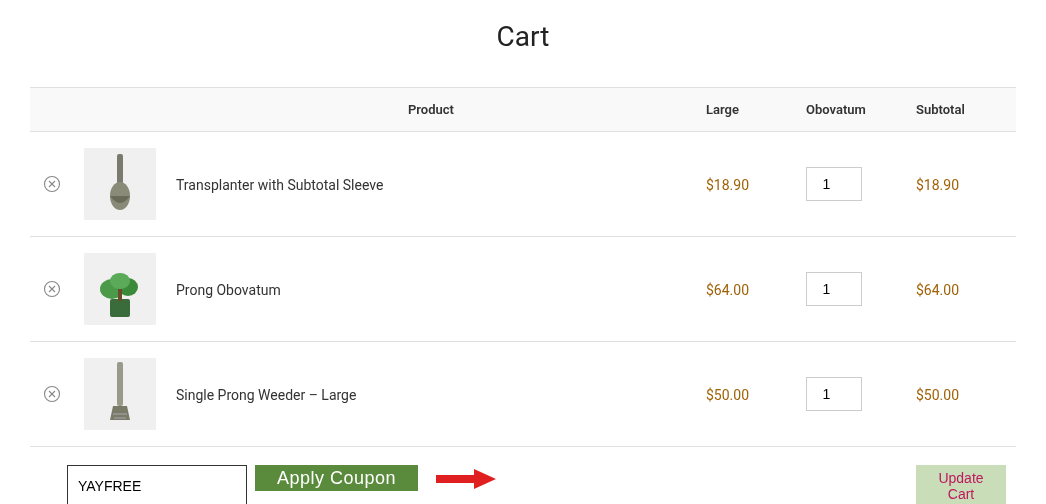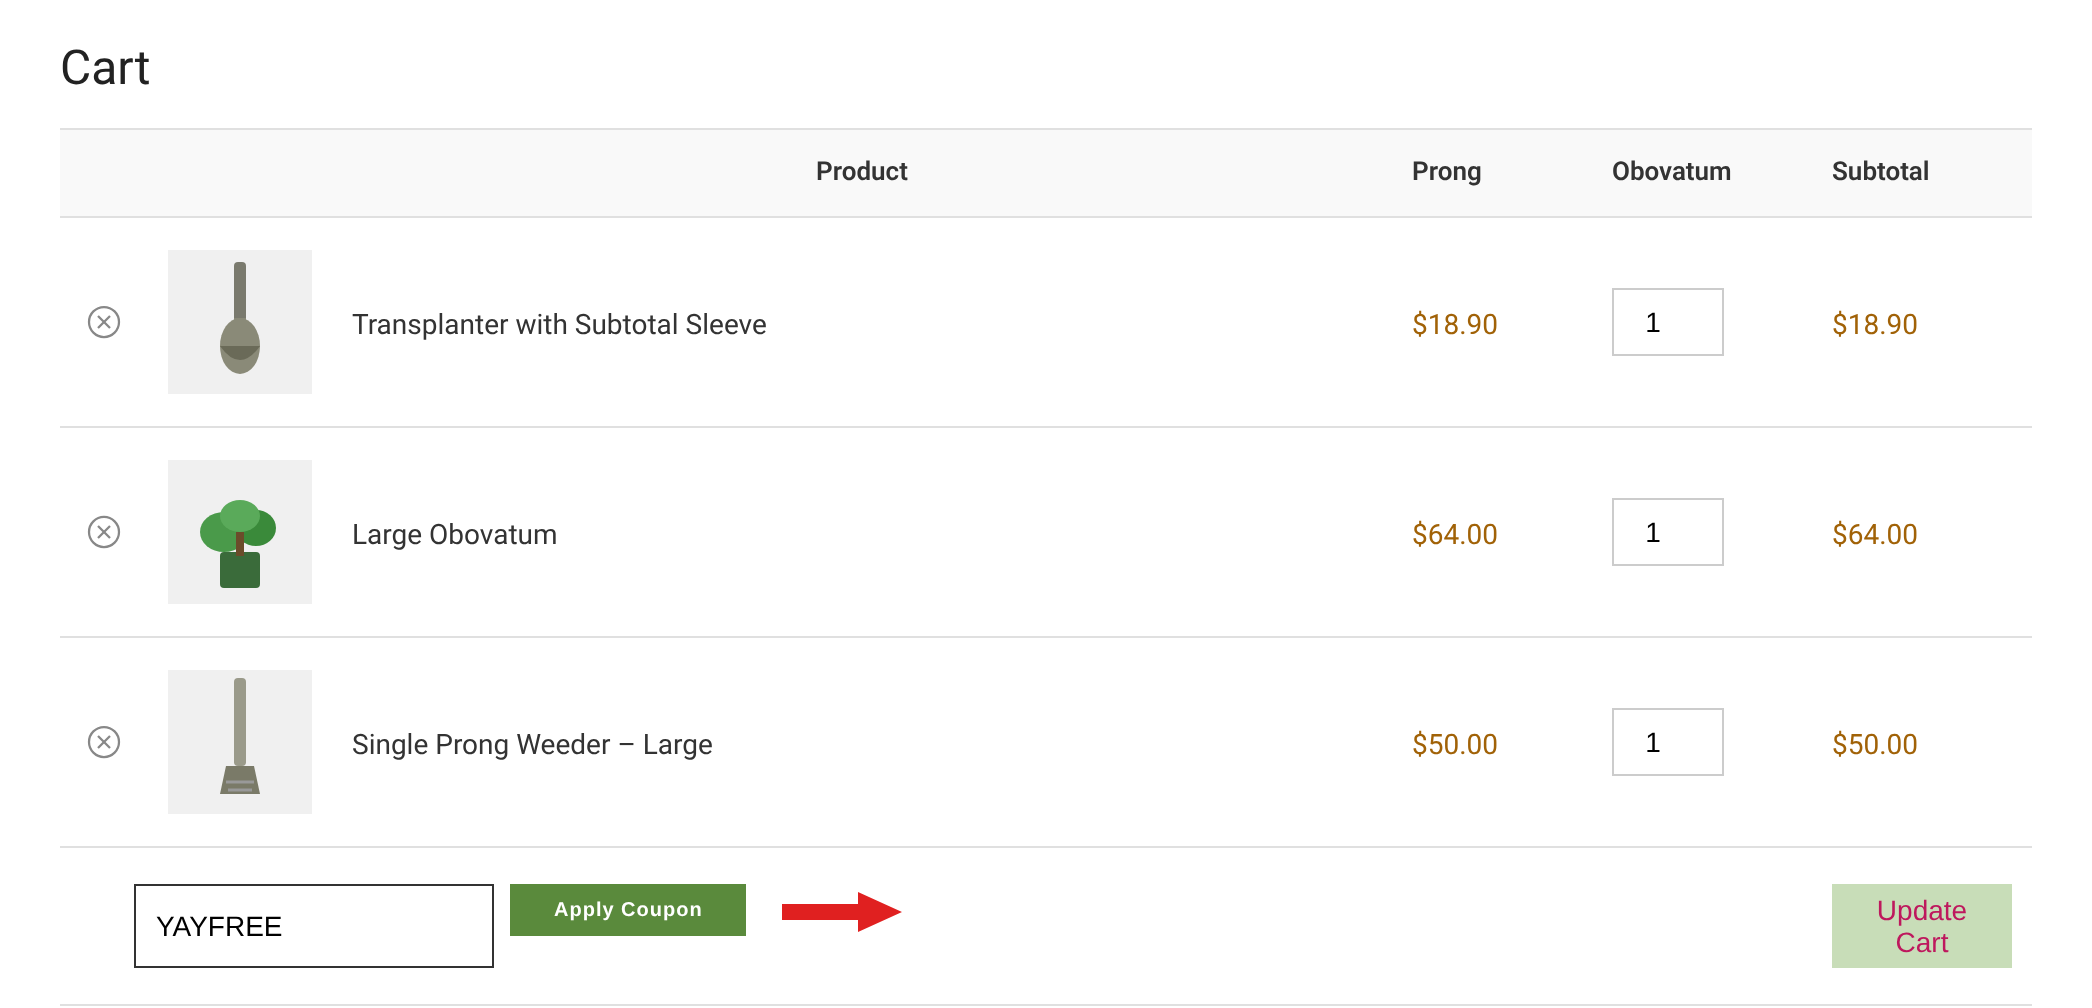--- a/index.html
+++ b/index.html
@@ -4,24 +4,25 @@
   <style>
     * { box-sizing: border-box; margin: 0; padding: 0; }
     body {
       font-family: -apple-system, BlinkMacSystemFont, "Segoe UI", Roboto, sans-serif;
       background: #fff;
       color: #333;
       padding: 20px 30px;
     }
 
     .page-title {
-      font-size: 24px;
+      font-size: 28px;
       font-weight: 400;
-      margin-bottom: 16px;
+      margin-bottom: 34px;
       color: #222;
+      text-align: center;
     }
 
     .cart-table {
       width: 100%;
       border-collapse: collapse;
     }
 
     .cart-table thead tr {
       background: #f9f9f9;
       border-top: 1px solid #e0e0e0;
@@ -134,22 +135,22 @@
       outline: none;
     }
 
     .apply-coupon-btn {
       height: 26px;
       padding: 0 22px;
       background: #5a8a3c;
       color: #fff;
       border: none;
       cursor: pointer;
-      font-size: 10px;
-      font-weight: 700;
+      font-size: 18px;
+      font-weight: 400;
       letter-spacing: 0.5px;
       position: relative;
     }
 
     .update-cart-btn {
       height: 42px;
       padding: 0 22px;
       background: #c8ddb8;
       color: #be185d;
       border: none;
@@ -174,21 +175,21 @@
 <body>
 
 <h1 class="page-title">Cart</h1>
 
 <table class="cart-table">
   <thead>
     <tr>
       <th class="col-remove"></th>
       <th class="col-img"></th>
       <th class="col-product">Product</th>
-      <th class="col-price">Prong</th>
+      <th class="col-price">Large</th>
       <th class="col-quantity">Obovatum</th>
       <th class="col-subtotal">Subtotal</th>
     </tr>
   </thead>
   <tbody id="cart-rows">
 
   <tr>
       <td class="col-remove">
         <button class="remove-btn" title="Remove item">
           <svg viewBox="0 0 24 24" fill="none" stroke="#888" stroke-width="1.5" xmlns="http://www.w3.org/2000/svg">
@@ -240,21 +241,21 @@
     <rect x="18" y="40" width="20" height="18" rx="2" fill="#3a6b3a"></rect>
     <ellipse cx="20" cy="30" rx="12" ry="10" fill="#4a9a4a"></ellipse>
     <ellipse cx="36" cy="28" rx="10" ry="9" fill="#3a8a3a"></ellipse>
     <ellipse cx="28" cy="22" rx="10" ry="8" fill="#5aaa5a"></ellipse>
     <rect x="26" y="30" width="4" height="12" fill="#6b4c2a"></rect>
   </svg>
             </div>
         </div>
       </td>
       <td class="col-product">
-        <span class="product-name">Large Obovatum</span>
+        <span class="product-name">Prong Obovatum</span>
       </td>
       <td class="col-price">
         <span class="price-value">$64.00</span>
       </td>
       <td class="col-quantity">
         <input type="number" class="qty-input" value="1" min="1" style="">
       </td>
       <td class="col-subtotal">
         <span class="subtotal-value">$64.00</span>
       </td>

